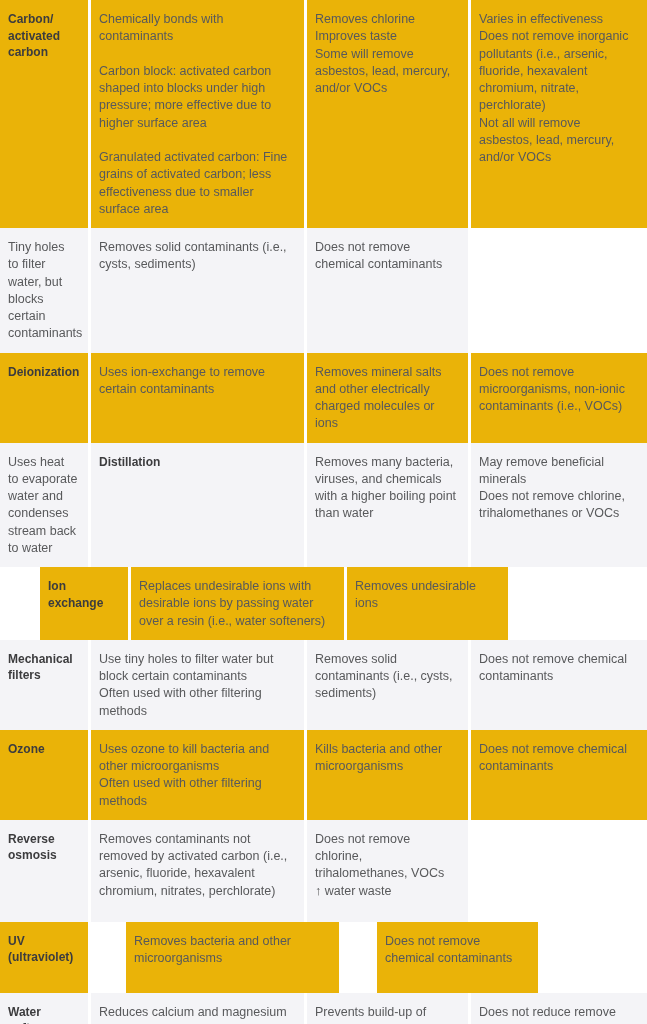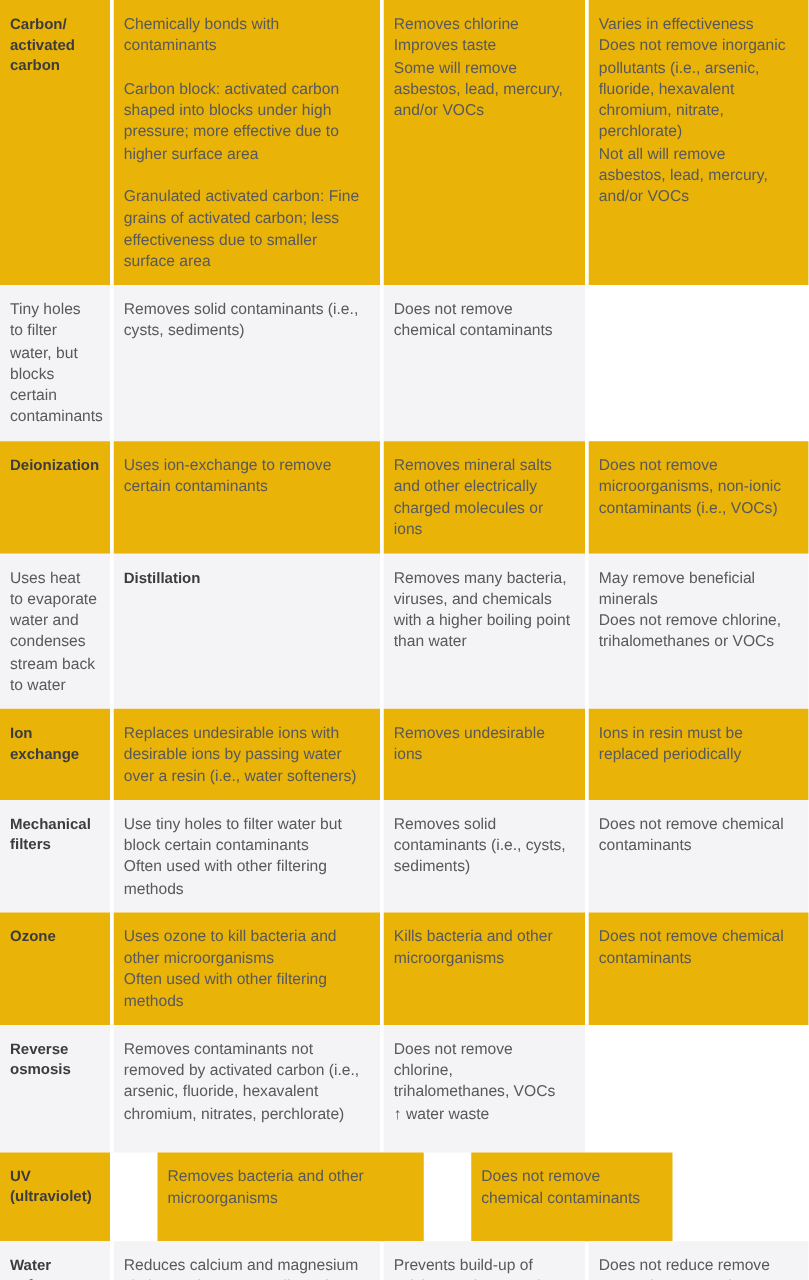--- a/index.html
+++ b/index.html
@@ -45,21 +45,21 @@
     font-size: 12px;
     color: #3c3c3e;
     padding-right: 2px;
   }
   .row:nth-child(even) .cell { background: #f4f4f7; }
   
   .row:nth-child(1)  { min-height: 223px; }
   .row:nth-child(2)  { min-height: 73px; }
   .row:nth-child(3)  { min-height: 72px; }
   .row:nth-child(4)  { min-height: 77px; }
-  .row:nth-child(5)  { min-height: 71px; }
+  .row:nth-child(5)  { min-height: 71px; padding-left: 40px; }
   .row:nth-child(6)  { min-height: 79px; }
   .row:nth-child(7)  { min-height: 88px; }
   .row:nth-child(8)  { min-height: 102px; }
   .row:nth-child(9)  { min-height: 71px; gap: 38px; }
   .row:nth-child(10) { min-height: 117px; }
 </style>
 </head>
 <body>
 
 <div class="page">
@@ -103,21 +103,20 @@
       <div class="cell">Removes many bacteria, viruses, and chemicals with a higher boiling point than water</div>
       <div class="cell">May remove beneficial minerals
 Does not remove chlorine, trihalomethanes or VOCs</div>
     </div>
 
     <div class="grid-row row">
       <div class="cell tech">Ion
 exchange</div>
       <div class="cell">Replaces undesirable ions with desirable ions by passing water over a resin (i.e., water softeners)</div>
       <div class="cell">Removes undesirable ions</div>
-      <div class="cell">Ions in resin must be replaced periodically</div>
     </div>
 
     <div class="grid-row row">
       <div class="cell tech">Mechanical
 filters</div>
       <div class="cell">Use tiny holes to filter water but block certain contaminants
 Often used with other filtering methods</div>
       <div class="cell">Removes solid contaminants (i.e., cysts, sediments)</div>
       <div class="cell">Does not remove chemical contaminants</div>
     </div>

